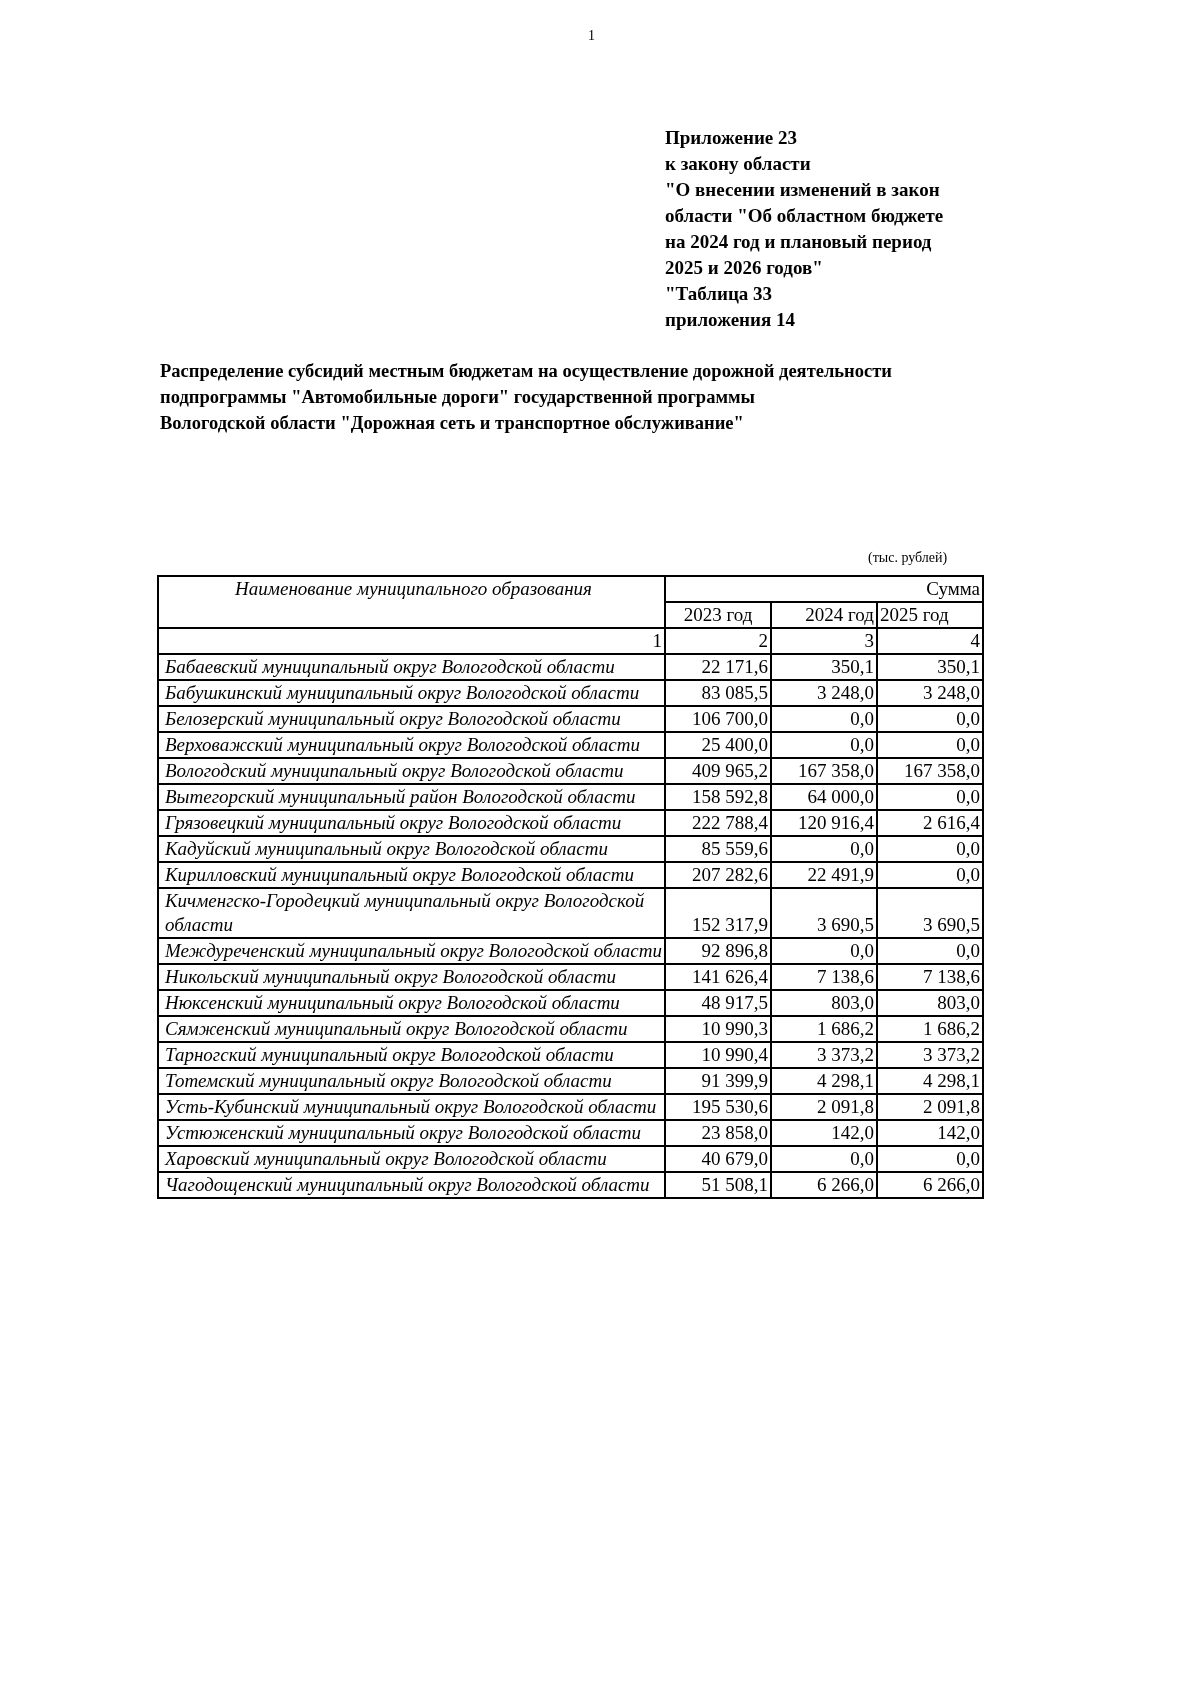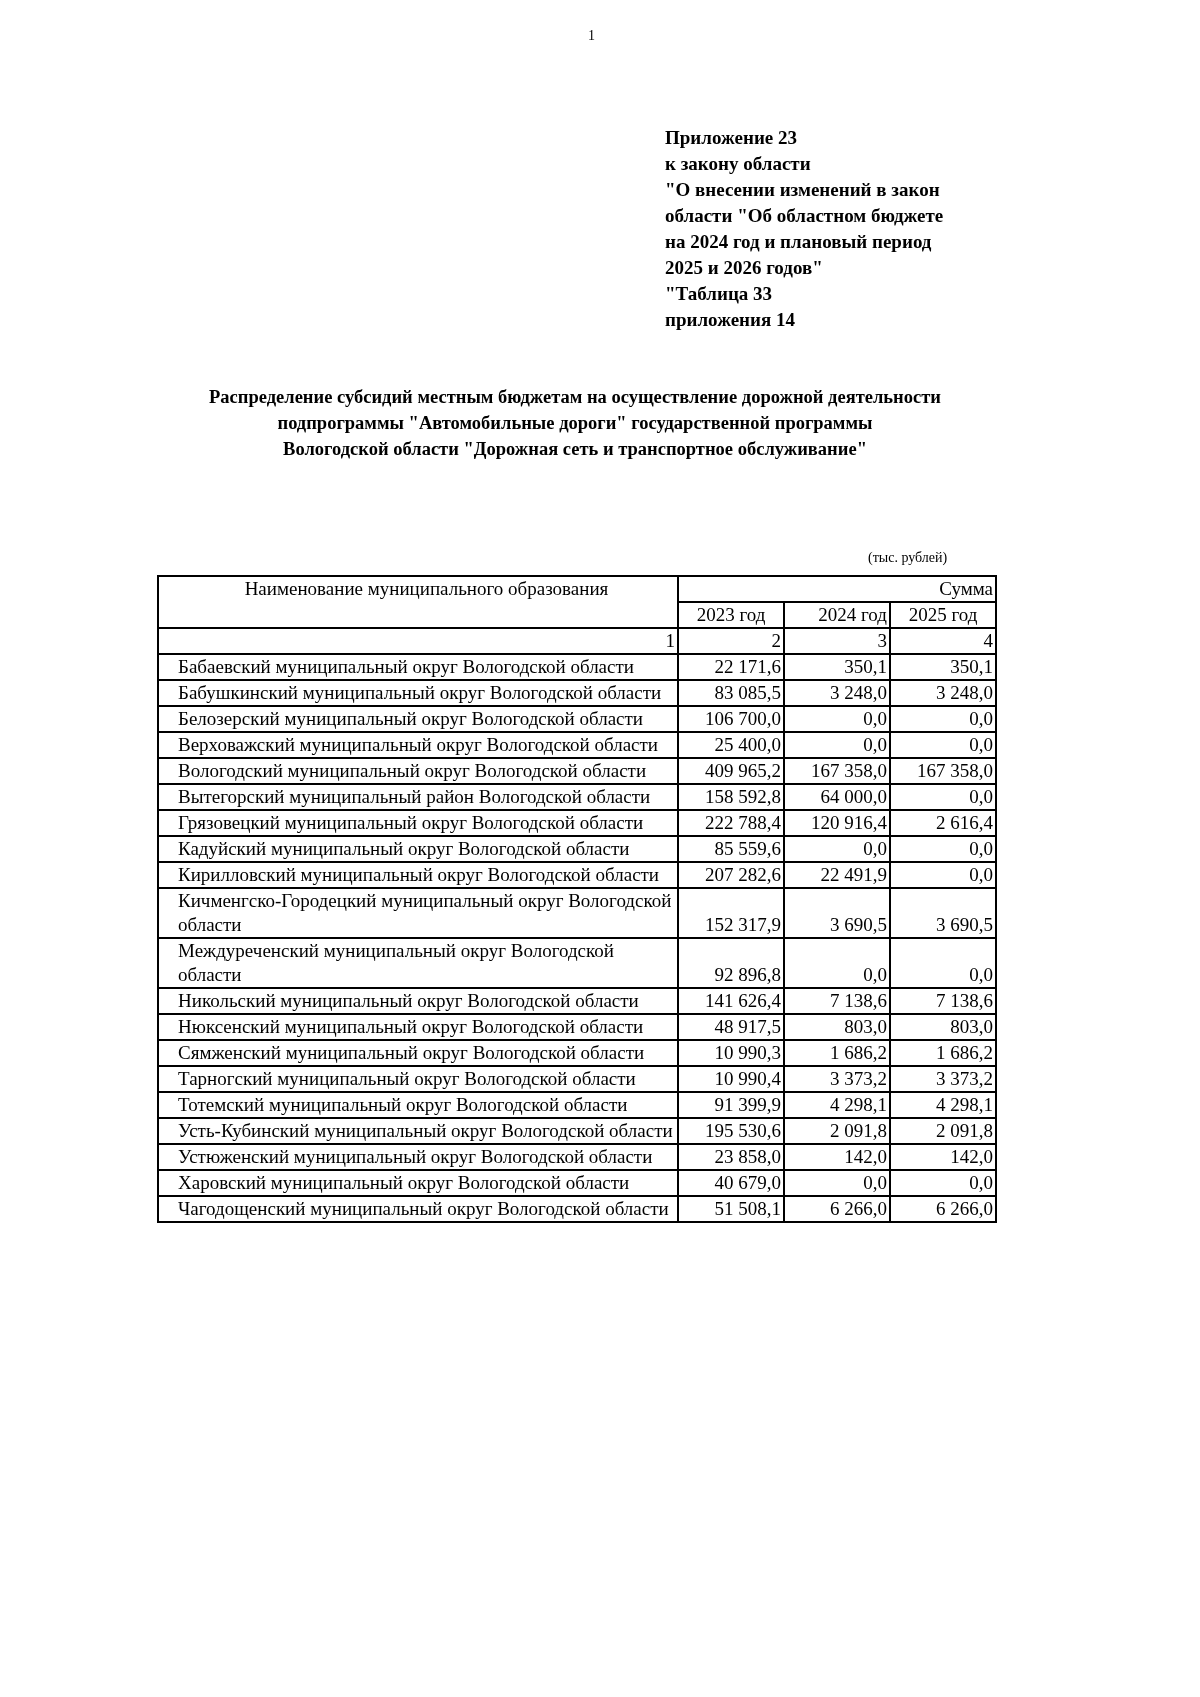--- a/index.html
+++ b/index.html
@@ -1,24 +1,24 @@
 <!DOCTYPE html>
 <html><head>
 <meta charset="utf-8">
 <style>
   html, body { margin:0; padding:0; background:#fff; }
   body { width:1200px; height:1697px; position:relative; font-family:"Liberation Serif", serif; color:#000; overflow:hidden; }
   .page-num { position:absolute; left:588px; top:28px; font-size:14px; }
   .appendix { position:absolute; left:665px; top:125px; font-size:19px; line-height:26px;font-weight:bold; }
   .appendix div { white-space:nowrap; }
-  .title { position:absolute; left:160px; width:830px; top:358px; text-align:center; font-weight:bold; font-size:18.5px; line-height:26px;margin-top:26px; }
+  .title { position:absolute; left:160px; width:830px; top:358px; font-weight:bold; font-size:18.5px; line-height:26px; }
   .units { position:absolute; left:868px; top:550px; font-size:14px; }
   table { position:absolute; left:157px; top:575px; border-collapse:collapse; font-size:19px; }
   td { border:2px solid #000; padding:0 2px; line-height:24px; vertical-align:bottom; }
-  td.name { width:497px; text-align:left; padding-left:19px; }
+  td.name { width:497px; text-align:left; padding-left:6px;font-style:italic; }
   td.num { width:100px; text-align:right; }
   td.hdr { text-align:right; vertical-align:middle; }
   td.hdr-name { vertical-align:top; text-align:center; }
 </style>
 </head>
 <body>
 
 <div class="page-num">1</div>
 
 <div class="appendix">
@@ -42,21 +42,21 @@
 
 <table>
   <tbody id="tbody">
     <tr>
       <td class="hdr-name name" rowspan="2" style="text-align:center">Наименование муниципального образования</td>
       <td class="hdr" colspan="3">Сумма</td>
     </tr>
     <tr>
       <td class="hdr num" style="text-align:center">2023 год</td>
       <td class="hdr num" style="text-align:right">2024 год</td>
-      <td class="hdr num" style="text-align:center">2025 год</td>
+      <td class="hdr num" style="text-align:left">2025 год</td>
     </tr>
     <tr>
       <td class="hdr">1</td>
       <td class="hdr">2</td>
       <td class="hdr">3</td>
       <td class="hdr">4</td>
     </tr>
   <tr>
         <td class="name">Бабаевский муниципальный округ Вологодской области</td>
         <td class="num">22 171,6</td>

